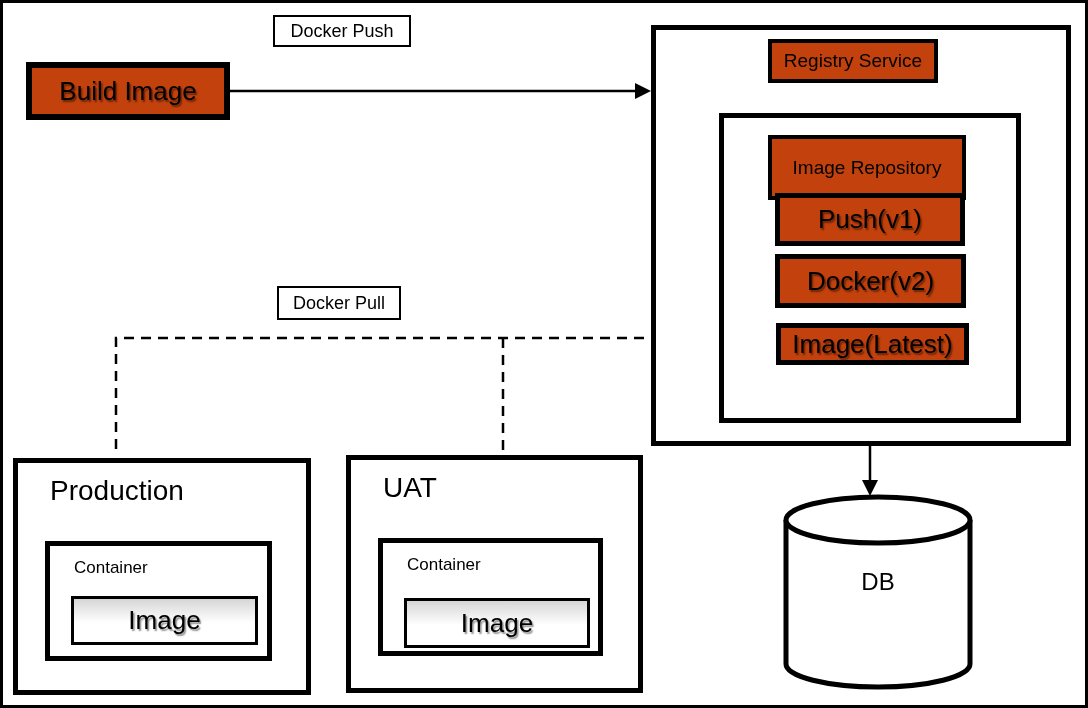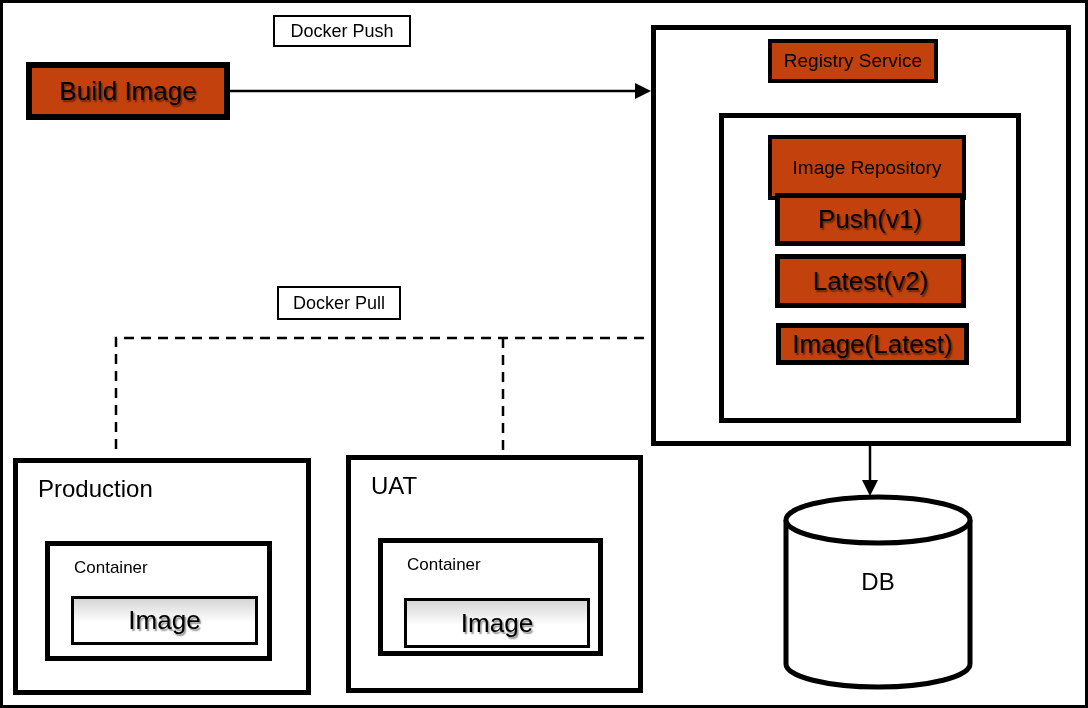--- a/index.html
+++ b/index.html
@@ -36,23 +36,23 @@
     align-items: center;
     justify-content: center;
     font-size: 18px;
   }
   .titled {               
     background: #ffffff;
     border: 5px solid #000000;
   }
   .corner-label {
     position: absolute;
-    left: 20px;
+    left: 32px;
     top: 12px;
-    font-size: 24px;
+    font-size: 28px;
   }
   .corner-label.small { font-size: 17px; left: 24px; }
 
   .big-text {
     font-size: 26px;
     text-shadow: 1.5px 1.5px 1.5px rgba(0,0,0,0.45);
   }
   .mid-text { font-size: 19px; }
 
   
@@ -146,21 +146,21 @@
 
   <div id="repo-box" class="abs titled"></div>
   <div id="repo-label" class="abs node">
     <span class="mid-text">Image Repository</span>
   </div>
 
   <div id="image-v1" class="abs node">
     <span class="big-text">Push(v1)</span>
   </div>
   <div id="image-v2" class="abs node">
-    <span class="big-text">Latest(v2)</span>
+    <span class="big-text">Docker(v2)</span>
   </div>
   <div id="image-latest" class="abs node">
     <span class="big-text">Image(Latest)</span>
   </div>
 
   <div id="production-box" class="abs titled">
     <span class="corner-label">Production</span>
   </div>
   <div id="production-container" class="abs titled">
     <span class="corner-label small">Container</span>

